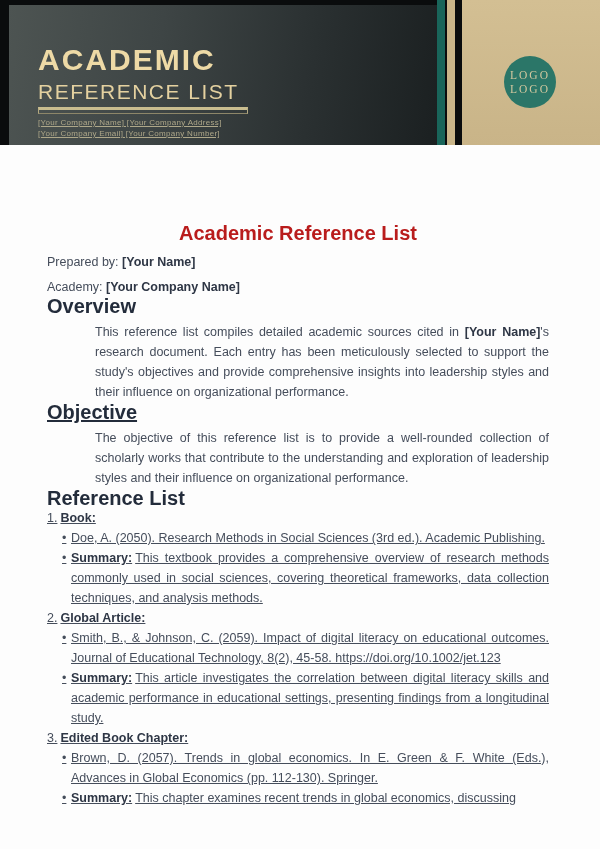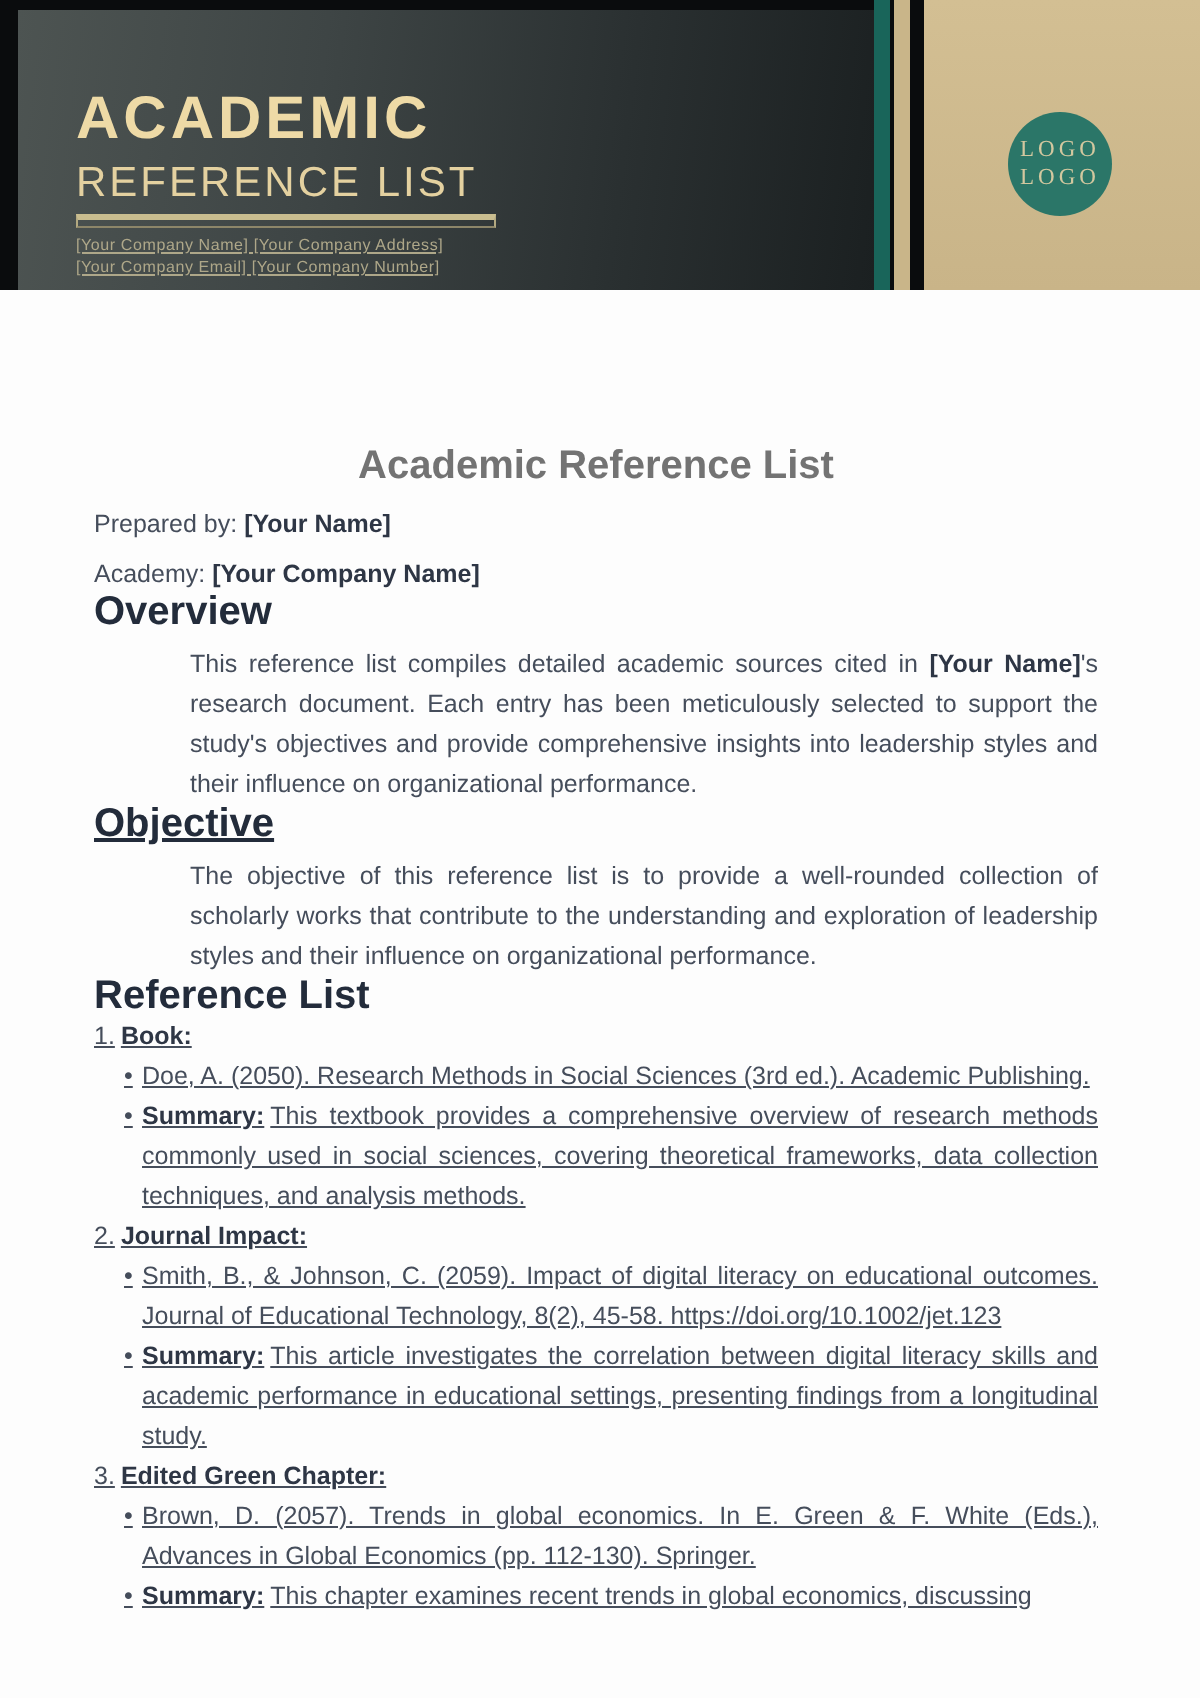--- a/index.html
+++ b/index.html
@@ -17,21 +17,21 @@
   .stripe-teal{width:8px;background:#19655a;}
   .stripe-gap{width:2px;}
   .stripe-tan{width:8px;background:#c9b589;}
   .stripe-black{width:7px;}
   .tan-panel{width:138px;background:linear-gradient(180deg,#d3bf93 0%,#c9b488 100%);display:flex;align-items:center;justify-content:center;}
   .logo-circle{position:relative;top:9px;left:-1px;width:52px;height:52px;border-radius:50%;background:#2b7668;display:flex;flex-direction:column;align-items:center;justify-content:center;}
   .logo-line{font-family:"Liberation Serif",serif;font-size:11.5px;line-height:14px;letter-spacing:2px;color:#d3c89f;}
 
   
   .doc{padding:0 51px 0 47px;color:#454d5b;font-size:12.5px;}
-  .doc-title{margin-top:76px;font-size:20px;line-height:24px;font-weight:700;text-align:center;color:#737373;}
+  .doc-title{margin-top:76px;font-size:20px;line-height:24px;font-weight:700;text-align:center;color:#b91c1c;}
   .meta{line-height:18px;}
   .meta-1{margin-top:8px;}
   .meta-2{margin-top:7px;}
   .meta b{color:#2e3645;}
   h2.sec{margin:0;font-size:20px;line-height:20px;font-weight:700;color:#232c3b;}
   .h2-overview{margin-top:18px;}
   .h2-objective{margin-top:20px;text-decoration:underline;}
   .h2-reflist{margin-top:14px;}
   .para{margin-top:6px;line-height:20px;text-align:justify;margin-left:48px;}
   .para b{color:#2e3645;}
@@ -113,39 +113,39 @@
             <span class="dot">•</span>
             <div class="btext">
               <b>Summary:</b><span>This textbook provides a comprehensive overview of research methods commonly used in social sciences, covering theoretical frameworks, data collection techniques, and analysis methods.</span>
             </div>
           </div>
         </div>
       </div>
 
       <div class="ref-item">
         <div class="ref-head">
-          <span class="ref-num">2.</span><span class="ref-type">Journal Impact:</span>
+          <span class="ref-num">2.</span><span class="ref-type">Global Article:</span>
         </div>
         <div class="bullets">
           <div class="bullet">
             <span class="dot">•</span>
             <div class="btext">Smith, B., &amp; Johnson, C. (2059). Impact of digital literacy on educational outcomes. Journal of Educational Technology, 8(2), 45-58. https://doi.org/10.1002/jet.123</div>
           </div>
           <div class="bullet">
             <span class="dot">•</span>
             <div class="btext">
               <b>Summary:</b><span>This article investigates the correlation between digital literacy skills and academic performance in educational settings, presenting findings from a longitudinal study.</span>
             </div>
           </div>
         </div>
       </div>
 
       <div class="ref-item">
         <div class="ref-head">
-          <span class="ref-num">3.</span><span class="ref-type">Edited Green Chapter:</span>
+          <span class="ref-num">3.</span><span class="ref-type">Edited Book Chapter:</span>
         </div>
         <div class="bullets">
           <div class="bullet">
             <span class="dot">•</span>
             <div class="btext">Brown, D. (2057). Trends in global economics. In E. Green &amp; F. White (Eds.), Advances in Global Economics (pp. 112-130). Springer.</div>
           </div>
           <div class="bullet">
             <span class="dot">•</span>
             <div class="btext">
               <b>Summary:</b><span>This chapter examines recent trends in global economics, discussing</span>

